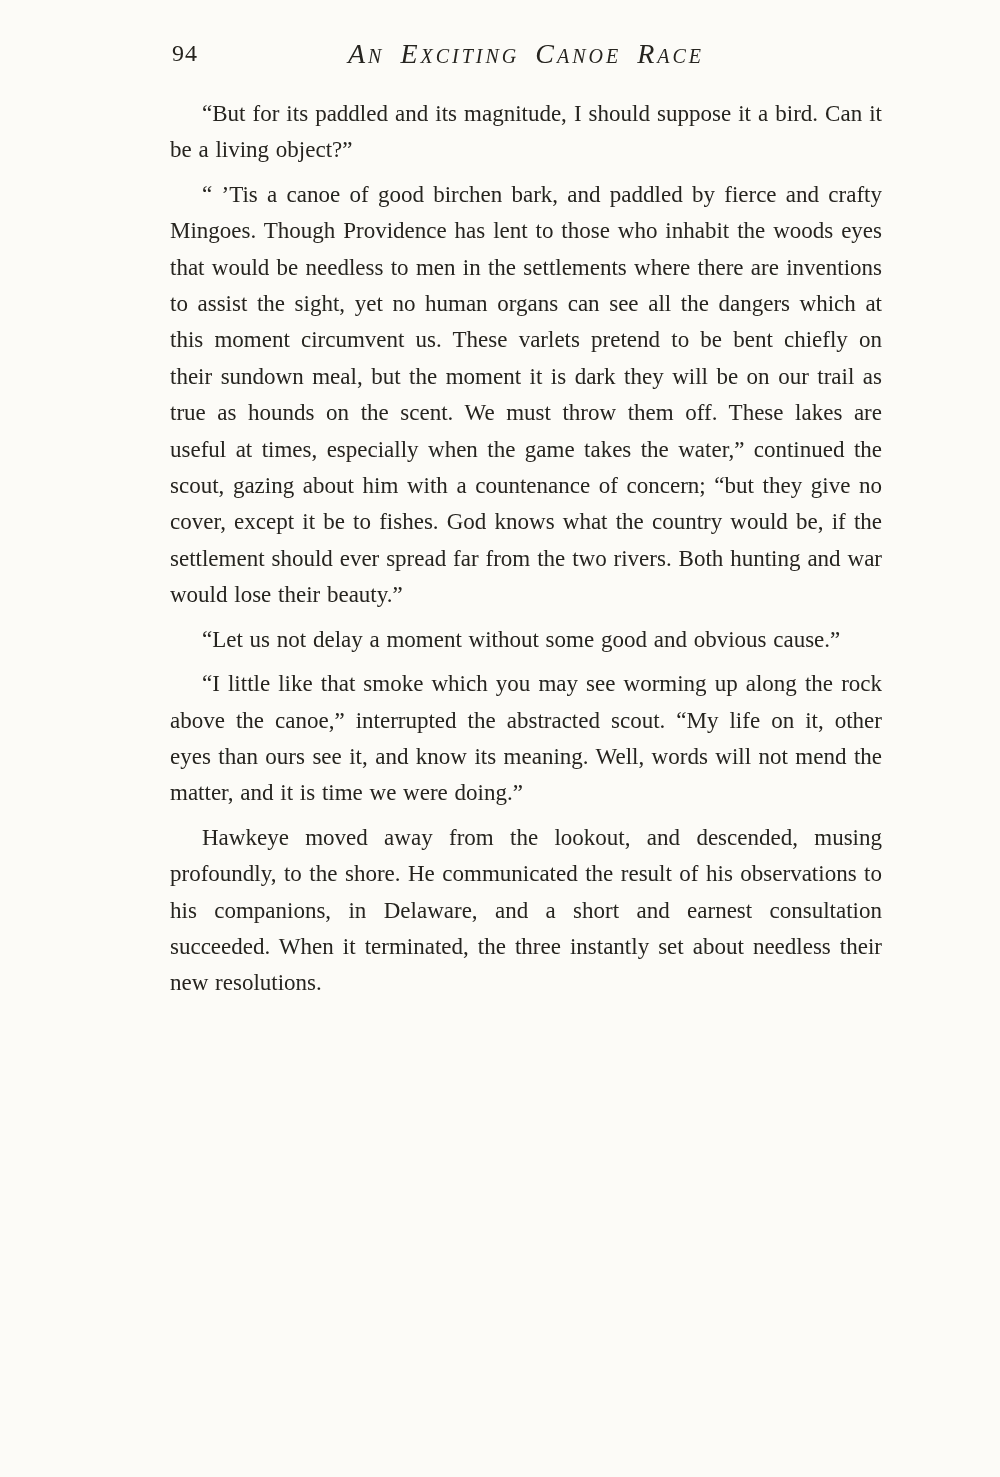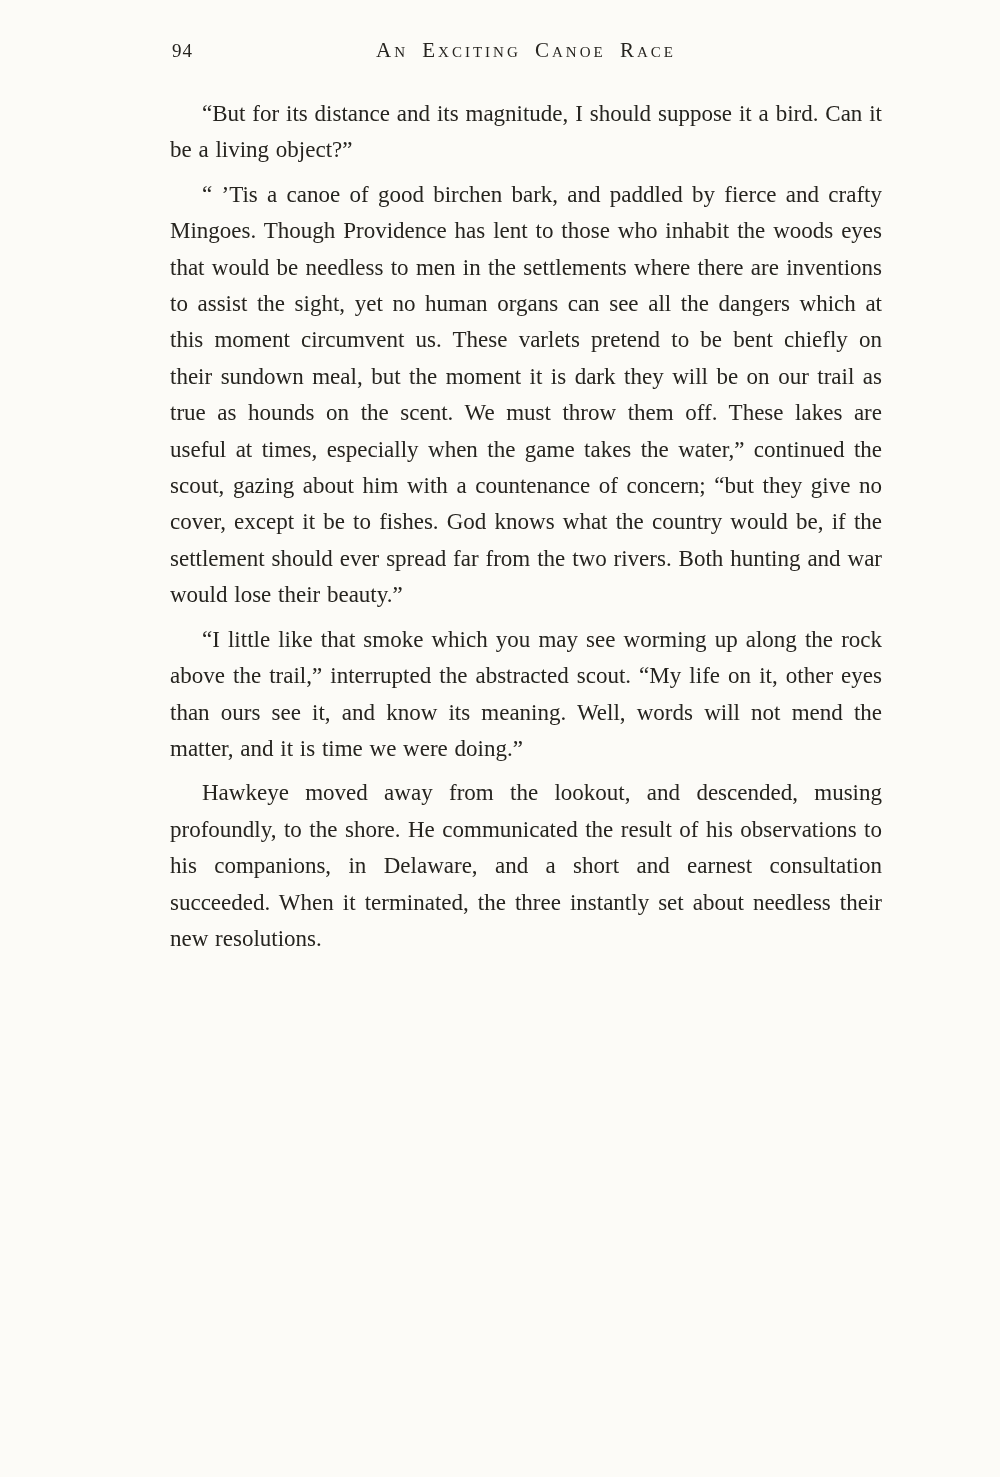--- a/index.html
+++ b/index.html
@@ -25,30 +25,31 @@
   }
   .header {
     position: relative;
     height: 44px;
     margin-bottom: 14px;
   }
   .page-number {
     position: absolute;
     left: 2px;
     top: 2px;
-    font-size: 19px;
+    font-size: 24px;
     letter-spacing: 1px;
   }
   .running-title {
     display: block;
     text-align: center;
-    font-size: 21px;
+    font-size: 28px;
     font-variant: small-caps;
     letter-spacing: 3px;
     word-spacing: 6px;
+    font-style: italic;
   }
   .body-text p {
     margin: 0;
     padding: 0;
     font-size: 23px;
     line-height: 36.4px;
     text-align: justify;
     text-indent: 32px;
     word-spacing: 1px;
   }
@@ -61,20 +62,21 @@
 
 <div class="page">
   <div class="text-block">
 
     <div class="header">
       <span class="page-number">94</span>
       <span class="running-title">An Exciting Canoe Race</span>
     </div>
 
     <div class="body-text">
-      <p>“But for its distance and its magnitude, I should suppose it a bird. Can it be a living object?”</p>
+      <p>“But for its paddled and its magnitude, I should suppose it a bird. Can it be a living object?”</p>
       <p>“ ’Tis a canoe of good birchen bark, and paddled by fierce and crafty Mingoes. Though Providence has lent to those who inhabit the woods eyes that would be needless to men in the settlements where there are inventions to assist the sight, yet no human organs can see all the dangers which at this moment circumvent us. These varlets pretend to be bent chiefly on their sundown meal, but the moment it is dark they will be on our trail as true as hounds on the scent. We must throw them off. These lakes are useful at times, especially when the game takes the water,” continued the scout, gazing about him with a countenance of concern; “but they give no cover, except it be to fishes. God knows what the country would be, if the settlement should ever spread far from the two rivers. Both hunting and war would lose their beauty.”</p>
-      <p>“I little like that smoke which you may see worming up along the rock above the trail,” interrupted the abstracted scout. “My life on it, other eyes than ours see it, and know its meaning. Well, words will not mend the matter, and it is time we were doing.”</p>
+      <p>“Let us not delay a moment without some good and obvious cause.”</p>
+      <p>“I little like that smoke which you may see worming up along the rock above the canoe,” interrupted the abstracted scout. “My life on it, other eyes than ours see it, and know its meaning. Well, words will not mend the matter, and it is time we were doing.”</p>
       <p>Hawkeye moved away from the lookout, and descended, musing profoundly, to the shore. He communicated the result of his observations to his companions, in Delaware, and a short and earnest consultation succeeded. When it terminated, the three instantly set about needless their new resolutions.</p>
     </div>
 
   </div>
 </div>
 
 </body></html>

